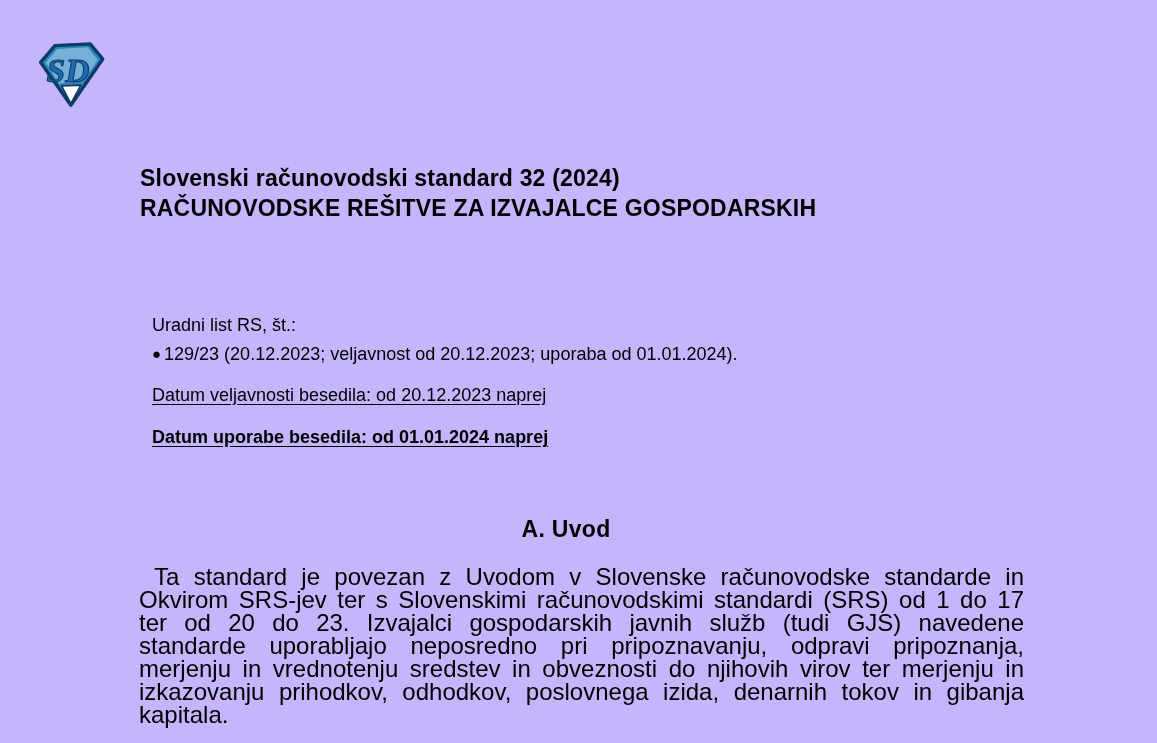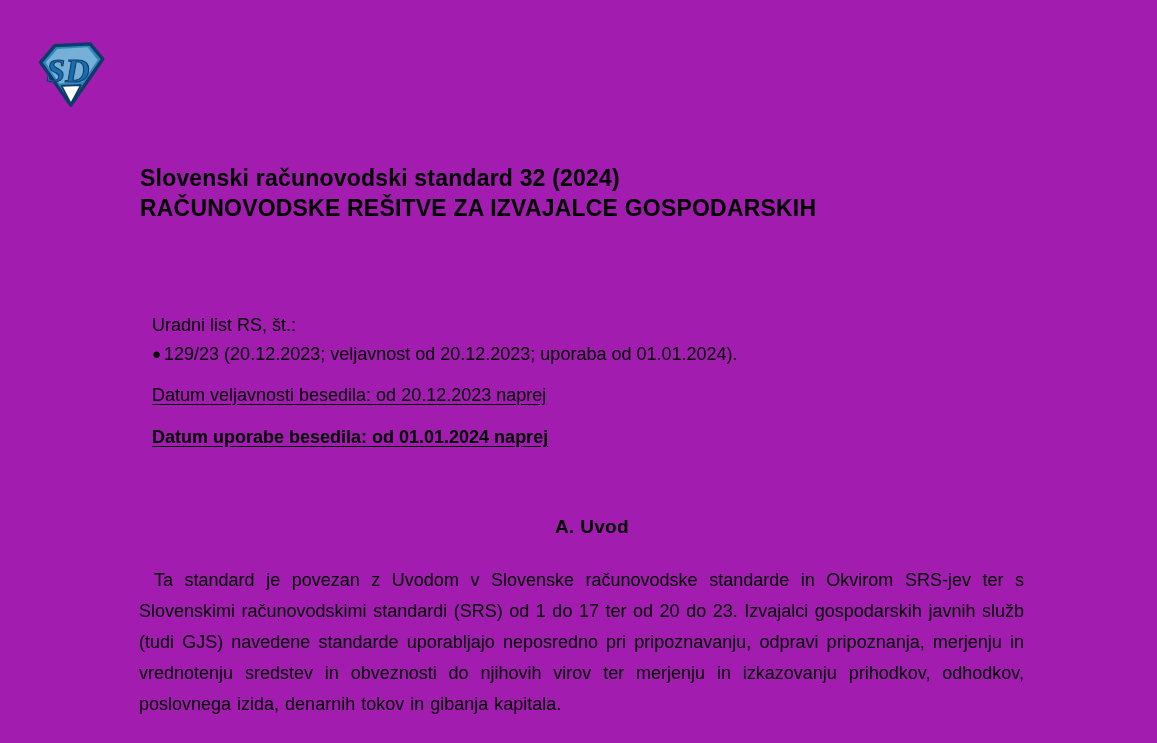--- a/index.html
+++ b/index.html
@@ -3,21 +3,21 @@
 <meta charset="utf-8">
 <title>SRS 32 (2024)</title>
 <style>
   * { margin: 0; padding: 0; box-sizing: border-box; }
   html, body { background: #888; }
   .page {
     position: relative;
     width: 1157px;
     height: 743px;
     margin: 0 auto;
-    background: #a21caf;
+    background: #c4b5fd;
     overflow: hidden;
     font-family: "Liberation Sans", sans-serif;
     color: #000000;
   }
   .logo {
     position: absolute;
     left: 28px;
     top: 38px;
     width: 84px;
     height: 74px;
@@ -48,35 +48,35 @@
     left: 152px;
     top: 382px;
     width: 874px;
     font-size: 18px;
     line-height: 27px;
   }
   .validity .u-line { text-decoration: underline; text-underline-offset: 3px; }
   .validity .bold { font-weight: bold; margin-top: 15px; }
   .section-heading {
     position: absolute;
-    left: 150px;
+    left: 124px;
     top: 516px;
     width: 884px;
     text-align: center;
     font-weight: bold;
-    font-size: 19px;
+    font-size: 23px;
     letter-spacing: 0.3px;
   }
   .body-text {
     position: absolute;
     left: 139px;
     top: 565px;
     width: 885px;
-    font-size: 18px;
-    line-height: 31px;
+    font-size: 24px;
+    line-height: 23px;
     text-align: justify;
   }
   .body-text p { text-indent: 15px; word-spacing: 1px; }
   .body-text p.stretch-last { text-align-last: justify; }
 </style>
 </head>
 <body>
 
 <div class="page">
 

